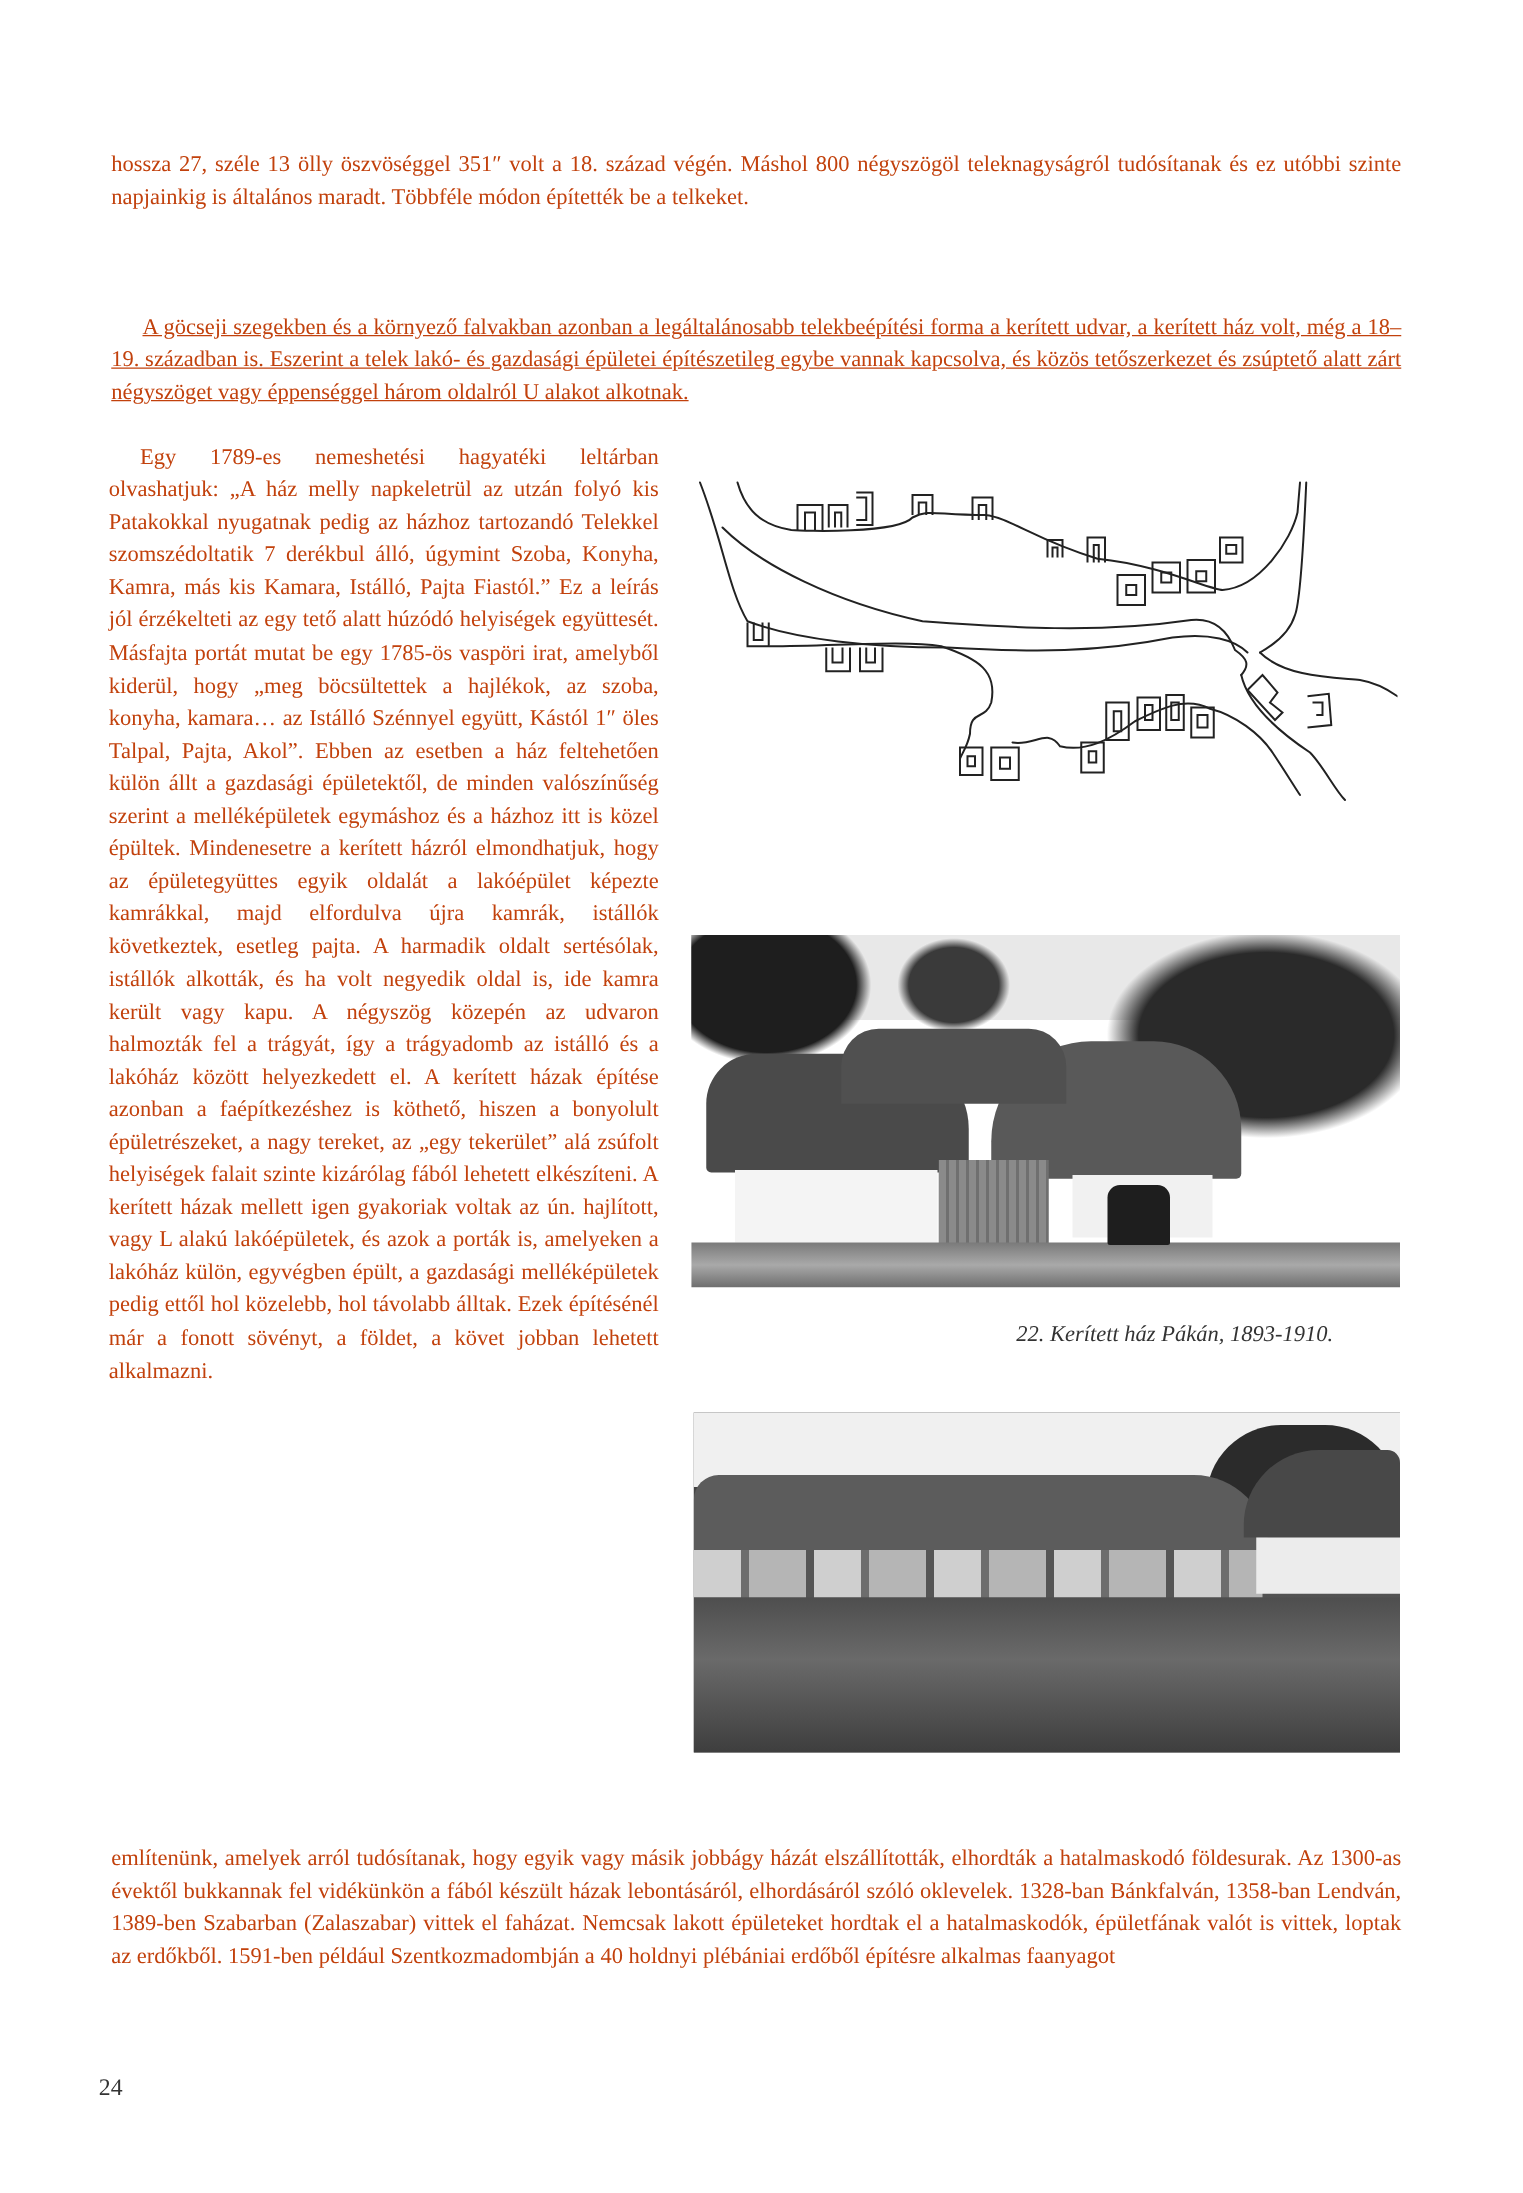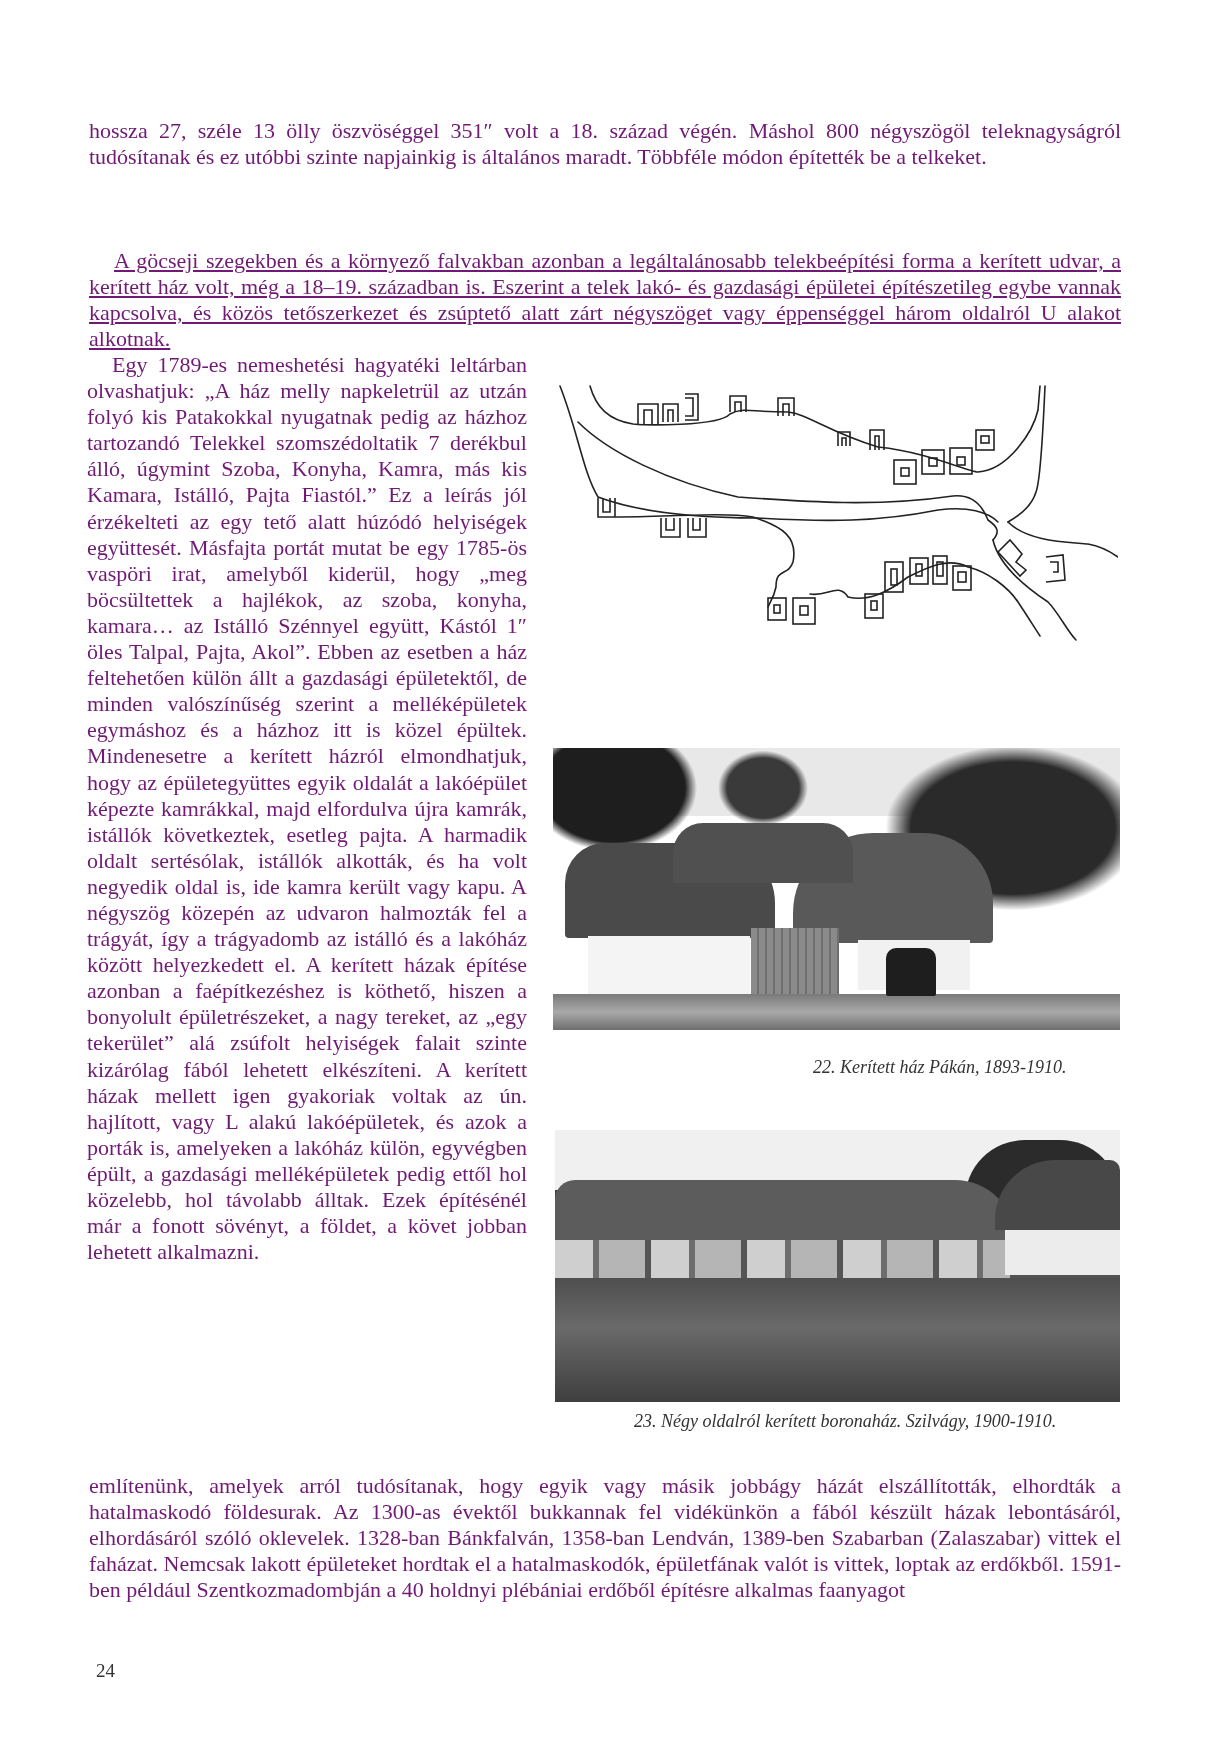--- a/index.html
+++ b/index.html
@@ -1,28 +1,28 @@
 <!DOCTYPE html>
 <html><head>
 <meta charset="utf-8">
 <style>
   html, body { margin: 0; padding: 0; background: #ffffff; }
   body { width: 1218px; height: 1754px; position: relative; overflow: hidden;
          font-family: "DejaVu Serif", "Liberation Serif", serif; color: #2a2a2a; }
   .page { position: absolute; left: 0; top: 0; width: 1218px; height: 1754px; }
   .p { position: absolute; margin: 0; font-family: "Liberation Serif", serif;
-       font-size: 22px; line-height: 26.1px; color: #701a75; text-align: justify; }
+       font-size: 18px; line-height: 26.1px; color: #c2410c; text-align: justify; }
   .full { left: 89px; width: 1032px; }
   .col { left: 87px; width: 440px; }
   .indent { text-indent: 25px; }
   .caption { position: absolute; font-family: "Liberation Serif", serif;
              font-style: italic; font-size: 18px; color: #333; white-space: nowrap; }
   .figure { position: absolute; }
   .photo { position: absolute; overflow: hidden; background: #555; }
-  .pageno { position: absolute; left: 96px; top: 1660px; font-family: "Liberation Serif", serif;
+  .pageno { position: absolute; left: 79px; top: 1660px; font-family: "Liberation Serif", serif;
             font-size: 19px; color: #333; }
 </style>
 </head>
 <body>
 
 <div class="page">
 
   <p class="p full" style="top:118px; text-indent:0;">hossza 27, széle 13 ölly öszvöséggel 351″ volt a 18. század végén. Máshol 800 négyszögöl teleknagyságról tudósítanak és ez utóbbi szinte napjainkig is általános maradt. Többféle módon építették be a telkeket.</p>
   <p class="p full indent" style="top:248px;text-decoration:underline;">A göcseji szegekben és a környező falvakban azonban a legáltalánosabb telekbeépítési forma a kerített udvar, a kerített ház volt, még a 18–19. században is. Eszerint a telek lakó- és gazdasági épületei építészetileg egybe vannak kapcsolva, és közös tetőszerkezet és zsúptető alatt zárt négyszöget vagy éppenséggel három oldalról U alakot alkotnak.</p>
 
@@ -108,16 +108,15 @@
               background:
                 linear-gradient(#f0f0f0 0 22%, transparent 22%),
                 linear-gradient(#3a3a3a, #555 60%, #2e2e2e);">
     <div style="position:absolute; left:410px; top:10px; width:155px; height:70px; background:#2b2b2b; border-radius:60px 60px 0 0;"></div>
     <div style="position:absolute; left:0; top:50px; width:460px; height:60px; background:#5c5c5c; border-radius:40px 120px 0 0;"></div>
     <div style="position:absolute; left:440px; top:30px; width:125px; height:70px; background:#484848; border-radius:60px 10px 0 0;"></div>
     <div style="position:absolute; left:0; top:110px; width:455px; height:38px; background:repeating-linear-gradient(90deg,#cfcfcf 0 38px,#6d6d6d 38px 44px,#b5b5b5 44px 90px,#555 90px 96px);"></div>
     <div style="position:absolute; left:450px; top:100px; width:115px; height:45px; background:#ececec;"></div>
     <div style="position:absolute; left:0; top:148px; width:565px; height:124px; background:linear-gradient(#4e4e4e,#6a6a6a 40%,#3e3e3e);"></div>
   </div>
-  <div class="caption" style="left:634px; top:1411px;">23. Négy oldalról kerített boronaház. Szilvágy, 1900-1910.</div>
 
   <div class="pageno">24</div>
 </div>
 
 </body></html>

